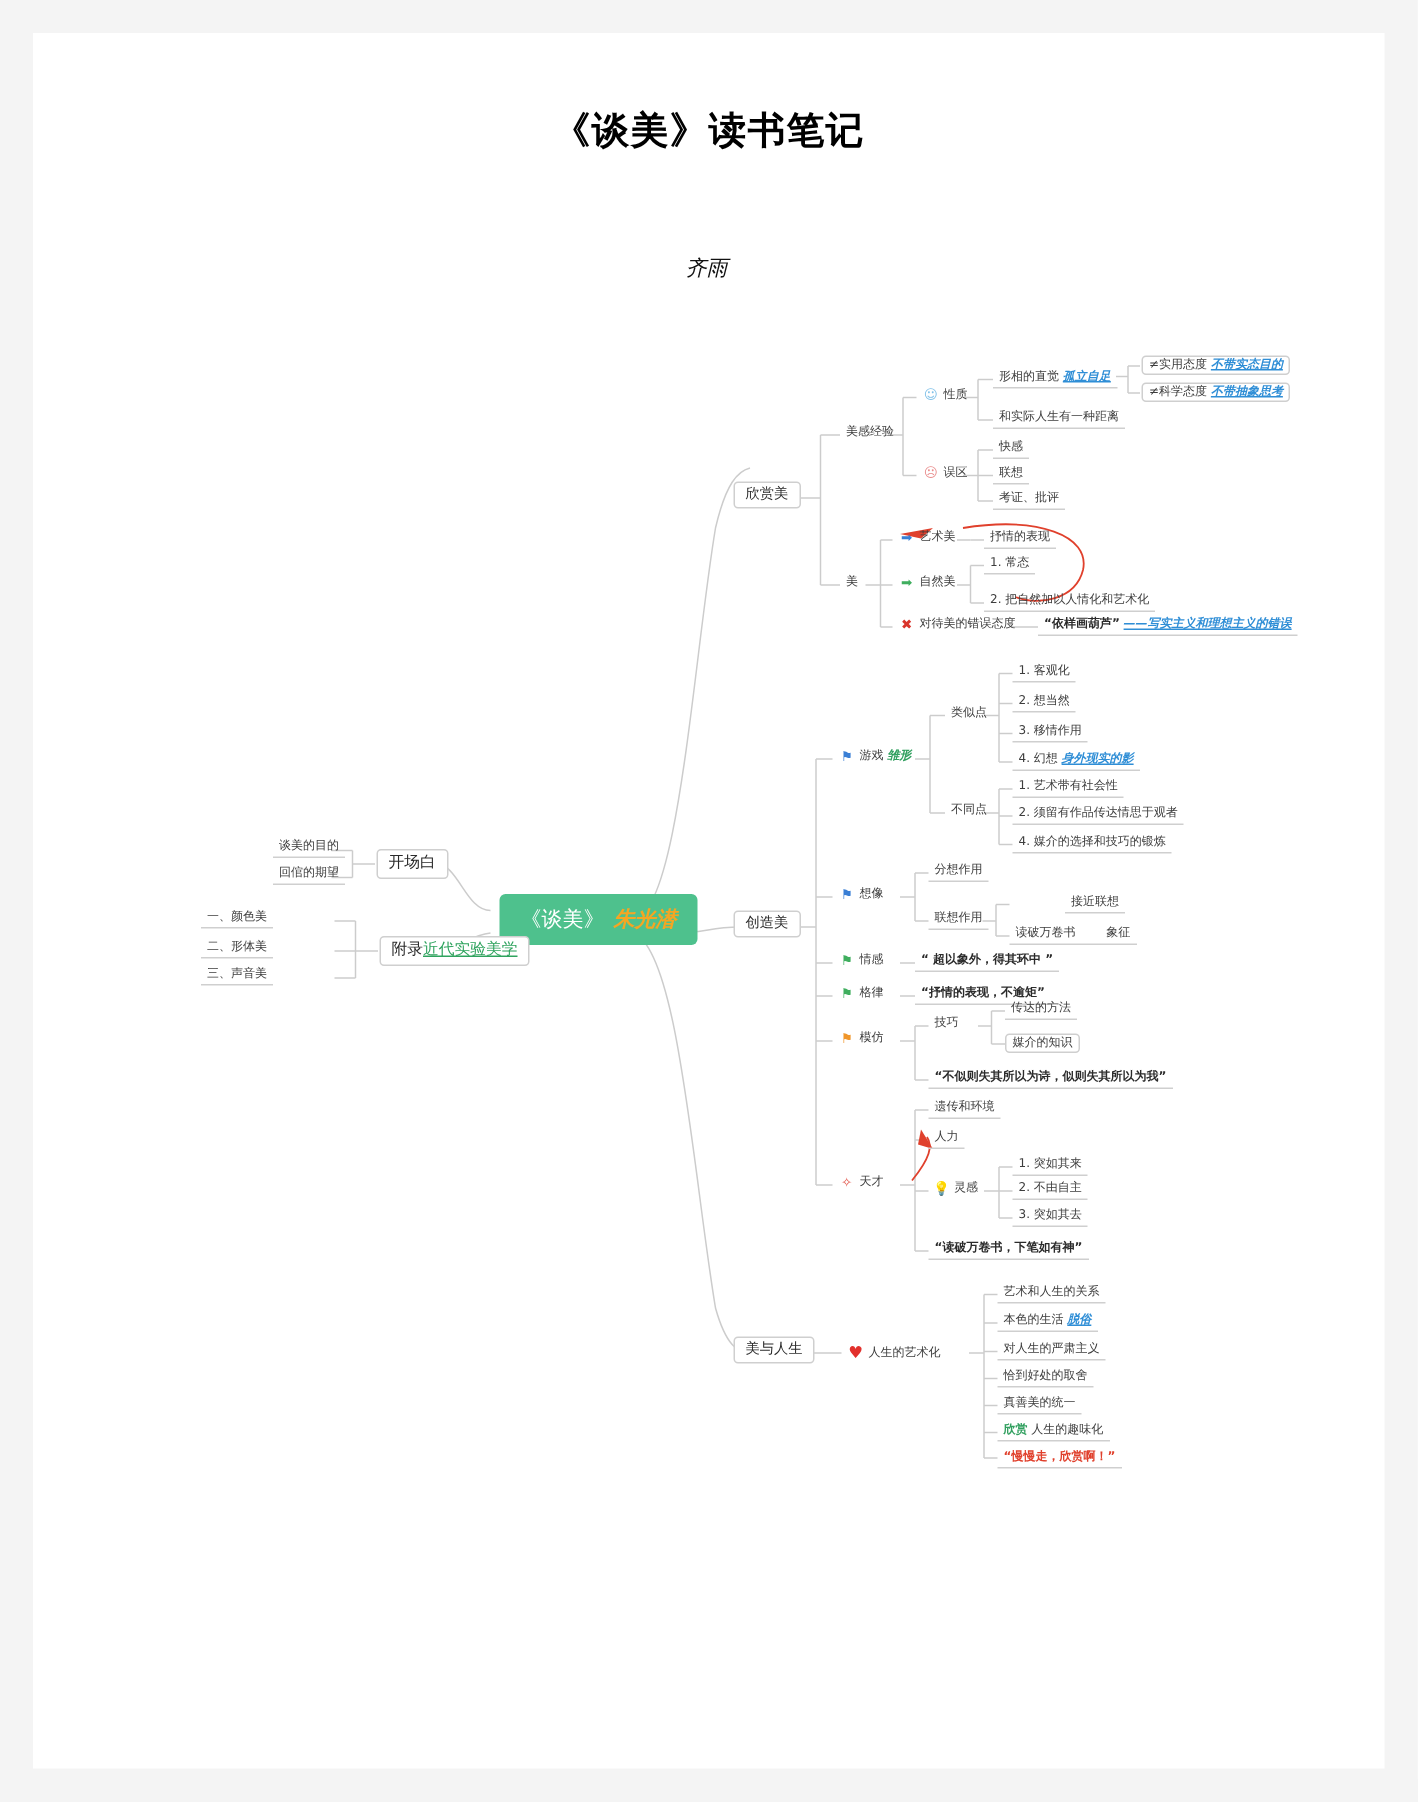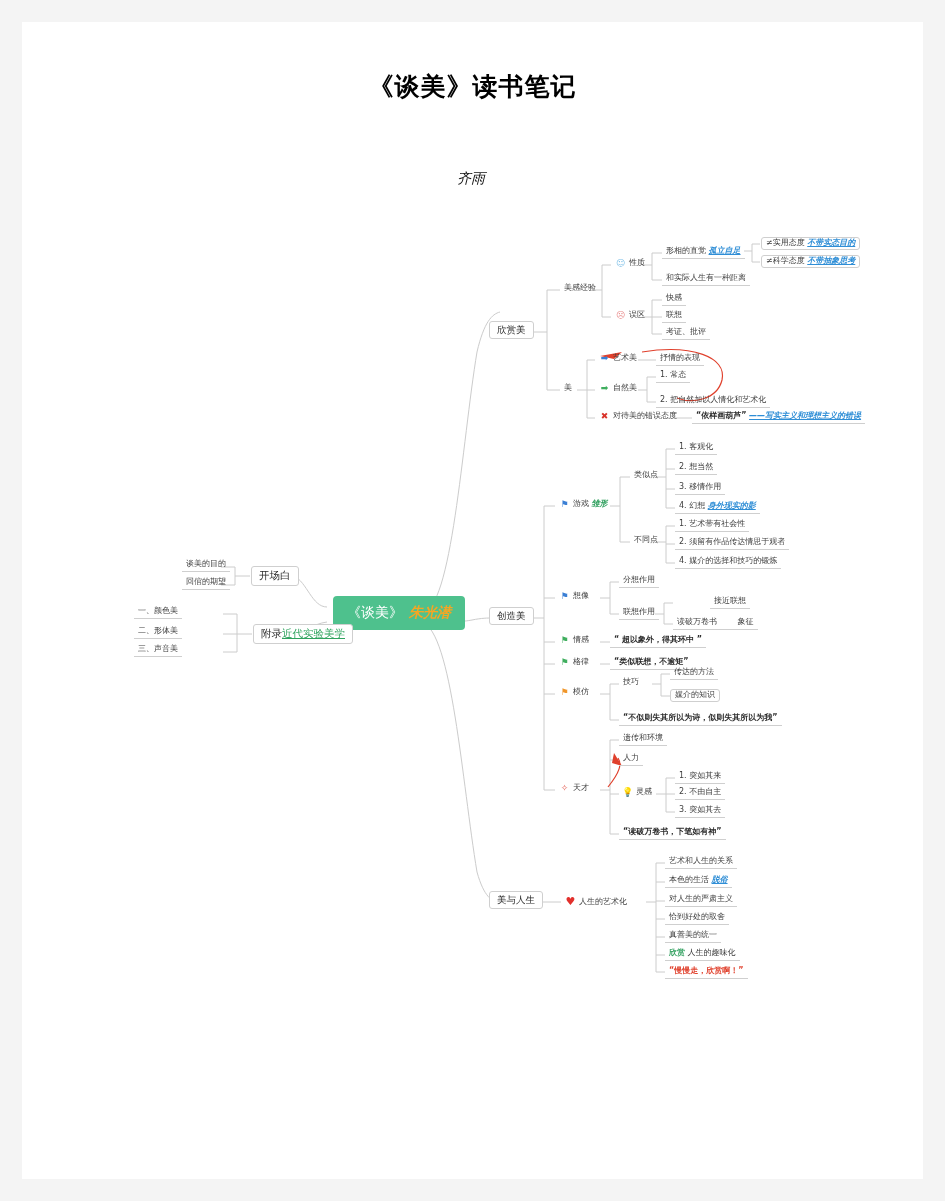--- a/index.html
+++ b/index.html
@@ -426,21 +426,21 @@
       <span class="ico ico-flag-green">⚑</span><span>情感</span>
     </div>
     <div class="node leaf" style="left:588px; top:613px;">
       <span class="bold-q">“ 超以象外，得其环中 ”</span>
     </div>
 
     <div class="node plain" style="left:534px; top:635px;">
       <span class="ico ico-flag-green">⚑</span><span>格律</span>
     </div>
     <div class="node leaf" style="left:588px; top:635px;">
-      <span class="bold-q">“类似联想，不逾矩”</span>
+      <span class="bold-q">“抒情的表现，不逾矩”</span>
     </div>
 
     <div class="node plain" style="left:534px; top:665px;">
       <span class="ico ico-flag-orange">⚑</span><span>模仿</span>
     </div>
     <div class="node plain" style="left:598px; top:655px;">
       <span>技巧</span>
     </div>
     <div class="node leaf" style="left:648px; top:645px;">
       <span>传达的方法</span>

